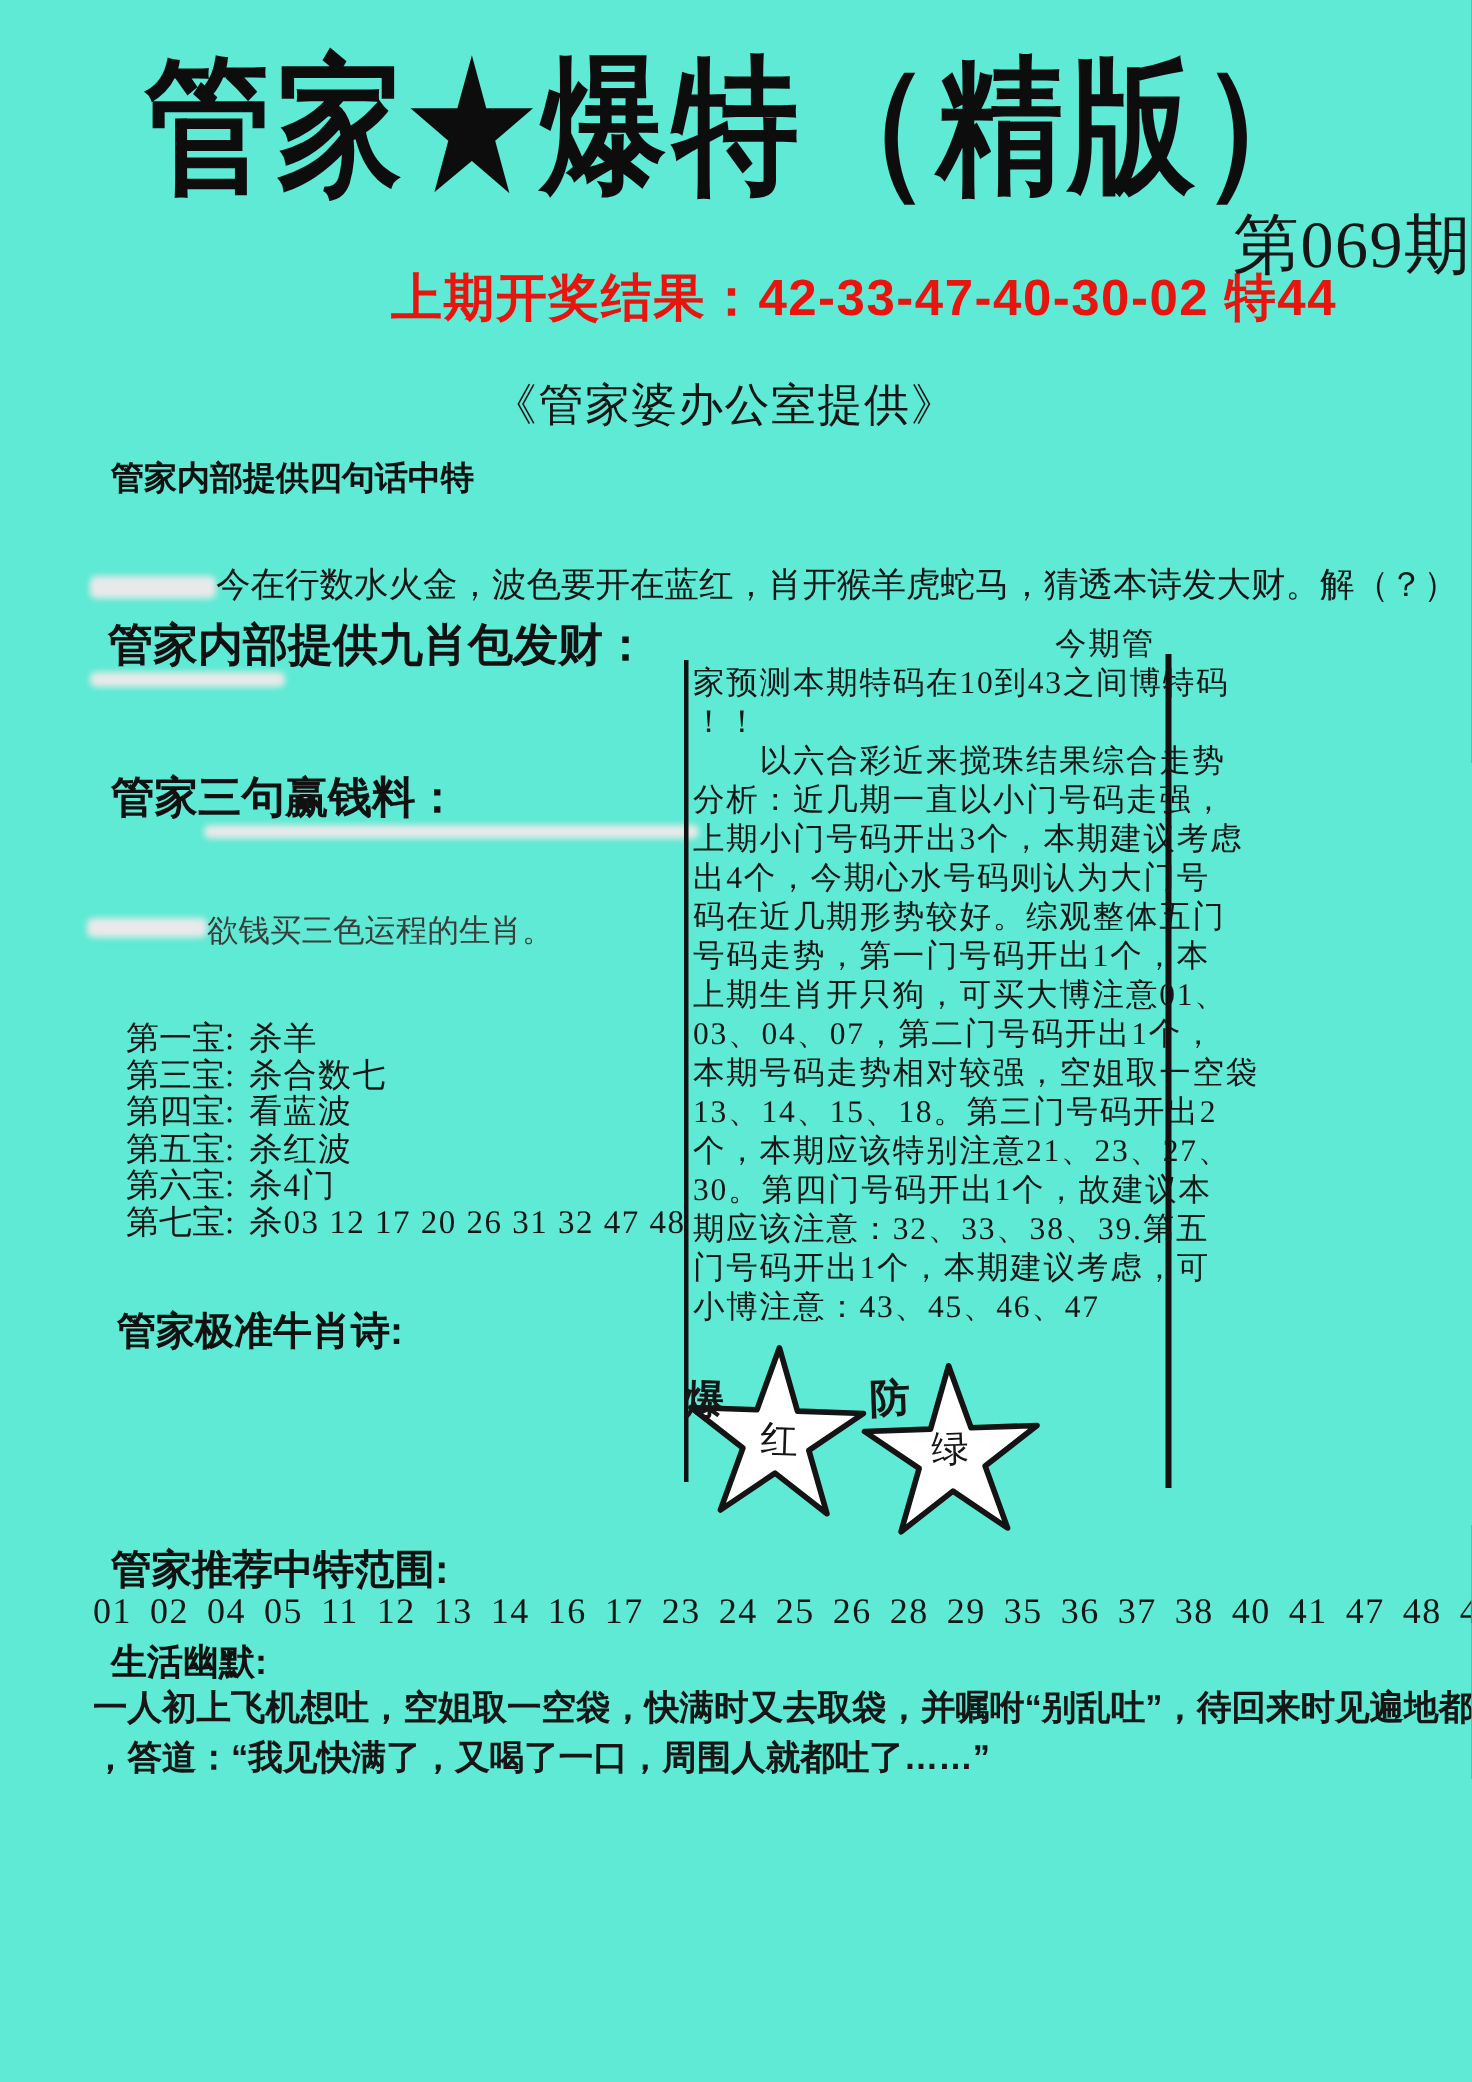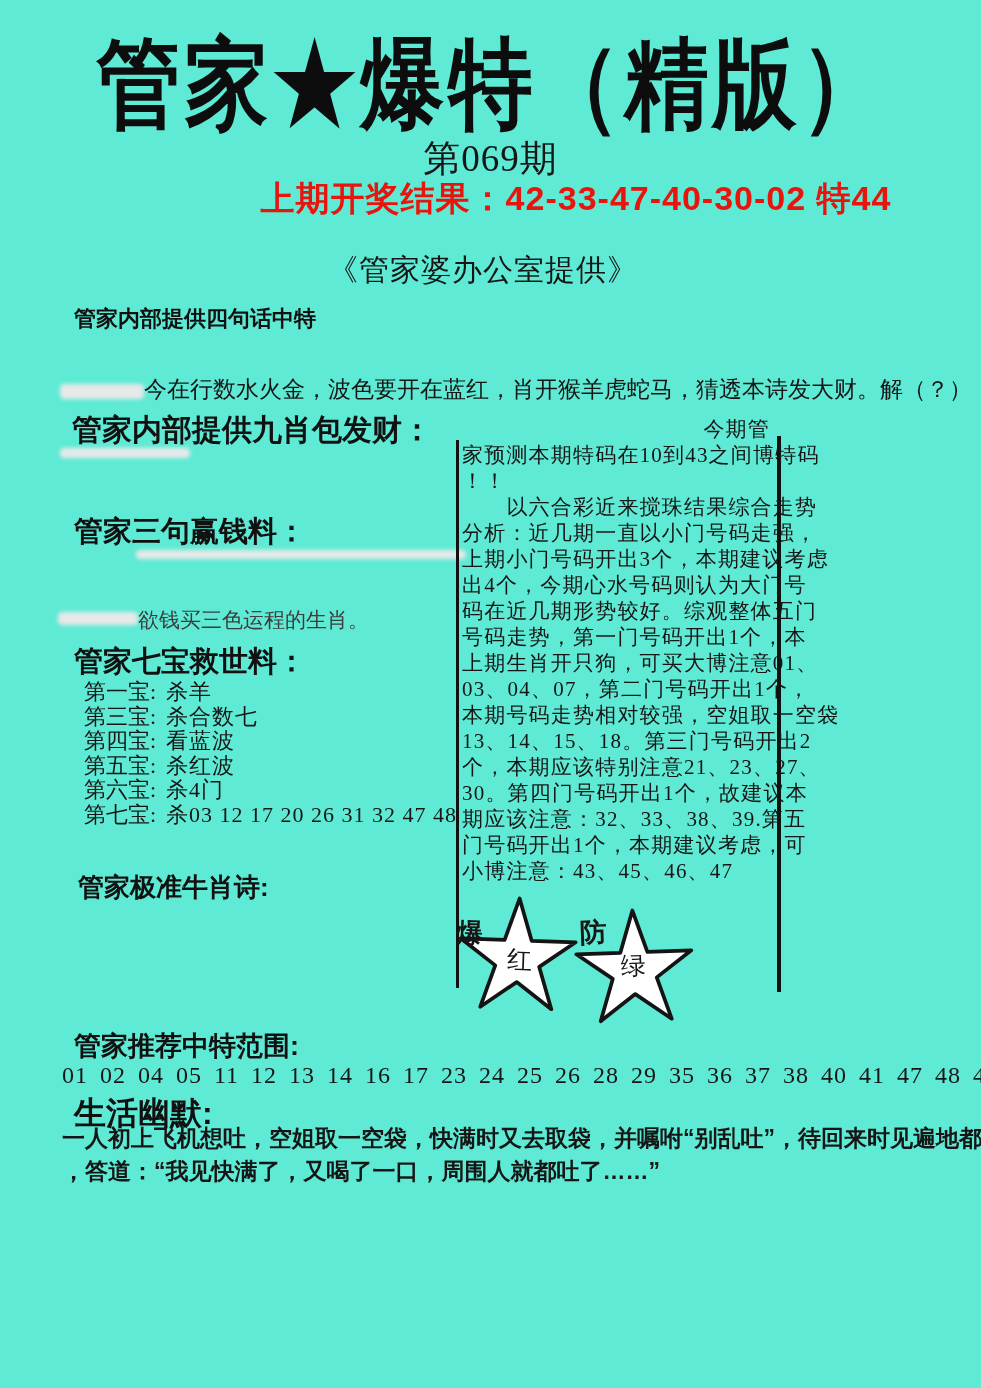--- a/index.html
+++ b/index.html
@@ -10,36 +10,36 @@
   }
   .abs{position:absolute;}
 
   
   .main-title{
     left:70px; top:18px; width:845px; text-align:center;
     font-family:"DejaVu Serif", serif; font-weight:900;
     font-size:84px; letter-spacing:4px; white-space:nowrap;
     transform:scaleY(1.18); transform-origin:top center; color:#0d0d0d;
   }
-  .issue{ left:0; top:134px; width:981px; text-align:center;
-    font-size:37px; letter-spacing:1px; }
+  .issue{ left:0; top:134px; width:981px; text-align:right;
+    font-size:44px; letter-spacing:1px; }
   .result{ left:170px; top:176px; width:812px; text-align:center;
     font-family:"Liberation Sans", sans-serif; font-weight:bold;
     font-size:34px; letter-spacing:1px; white-space:nowrap; }
   .provider{ left:328px; top:222px; font-size:30px; letter-spacing:1px;margin-top:28px; }
 
   
   .h{ font-family:"Liberation Sans", sans-serif; font-weight:bold; color:#111; white-space:nowrap;}
   .h1{ left:74px;  top:304px;  font-size:22px; }
   .h2{ left:72px;  top:410px;  font-size:30px; }
   .h3{ left:74px;  top:512px;  font-size:29px; }
   .h4{ left:74px;  top:642px;  font-size:29px; }
   .h5{ left:78px;  top:870px;  font-size:26px; }
   .h6{ left:74px;  top:1028px; font-size:27px; }
-  .h7{ left:74px;  top:1092px; font-size:32px; }
+  .h7{ left:74px;  top:1092px; font-size:24px; }
 
   .poem1{ left:144px; top:374px; font-size:23px; white-space:nowrap; letter-spacing:0px;}
   .nine{  left:154px; top:472px; font-size:24px; white-space:nowrap; letter-spacing:1px;}
   .three-content{ left:138px; top:606px; font-size:21px; color:#3c3c3c; white-space:nowrap;}
 
   .treasures{ left:84px; top:680px; font-size:22px; }
   .t-row{ height:24.6px; line-height:24.6px; white-space:nowrap; }
   .t-label{ display:inline-block; width:66px; }
   .t-value{ display:inline-block; margin-left:16px; letter-spacing:1px; }
 
@@ -92,21 +92,20 @@
   <div class="abs smudge" style="left:60px;top:448px;width:130px;height:10px"></div>
 
   <div class="abs h h1">管家内部提供四句话中特</div>
   <div class="abs poem1">今在行数水火金，波色要开在蓝红，肖开猴羊虎蛇马，猜透本诗发大财。解（？）</div>
 
   <div class="abs h h2">管家内部提供九肖包发财：</div>
 
   <div class="abs h h3">管家三句赢钱料：</div>
   <div class="abs three-content">欲钱买三色运程的生肖。</div>
 
-  <div class="abs h h4">管家七宝救世料：</div>
   <div class="abs treasures">
     <div class="t-row"><span class="t-label">第一宝:</span><span class="t-value">杀羊</span></div>
     <div class="t-row"><span class="t-label">第三宝:</span><span class="t-value">杀合数七</span></div>
     <div class="t-row"><span class="t-label">第四宝:</span><span class="t-value">看蓝波</span></div>
     <div class="t-row"><span class="t-label">第五宝:</span><span class="t-value">杀红波</span></div>
     <div class="t-row"><span class="t-label">第六宝:</span><span class="t-value">杀4门</span></div>
     <div class="t-row"><span class="t-label">第七宝:</span><span class="t-value">杀03 12 17 20 26 31 32 47 48</span></div>
   </div>
 
   <div class="abs h h5">管家极准牛肖诗:</div>

